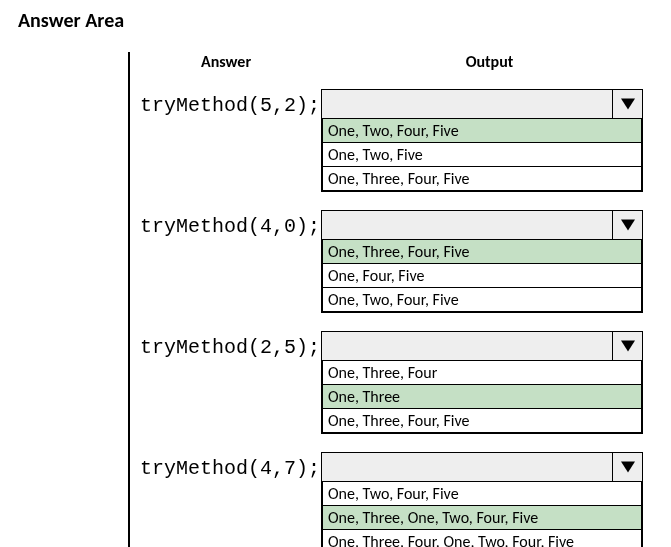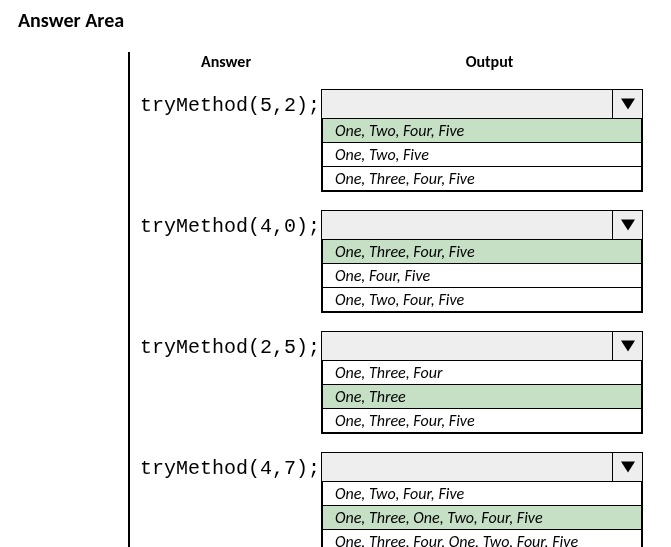--- a/index.html
+++ b/index.html
@@ -12,21 +12,21 @@
     .h-method { width: 180px; text-align: center; font-weight: bold; }
     .h-output { flex: 1; text-align: center; font-weight: bold; }
     .row { display: flex; margin-bottom: 18px; align-items: flex-start; }
     .method { width: 185px; font-family: Consolas, 'Courier New', monospace; font-size: 20px; padding-top: 5px; padding-left: 4px; }
     .output { flex: 1; max-width: 322px; }
     .dropdown { display: flex; border: 1.5px solid #000; background: #eee; height: 30px; }
     .dd-value { flex: 1; }
     .dd-arrow { width: 30px; border-left: 1.5px solid #000; display: flex; align-items: center; justify-content: center; }
     .dd-arrow svg { width: 14px; height: 14px; }
     .options { border-left: 2px solid #000; border-right: 2px solid #000; border-bottom: 2px solid #000; }
-    .opt { padding: 2px 12px; border-top: 1px solid #000; font-size: 16px; font-style: italic; }
+    .opt { padding: 2px 5px; border-top: 1px solid #000; font-size: 16px; }
     .opt:first-child { border-top: none; }
     .opt.sel { background: #c5e0c5; }
   </style>
 </head>
 <body>
 
 <div class="title">Answer Area</div>
 
 <div class="container">
   <div class="divider"></div>

